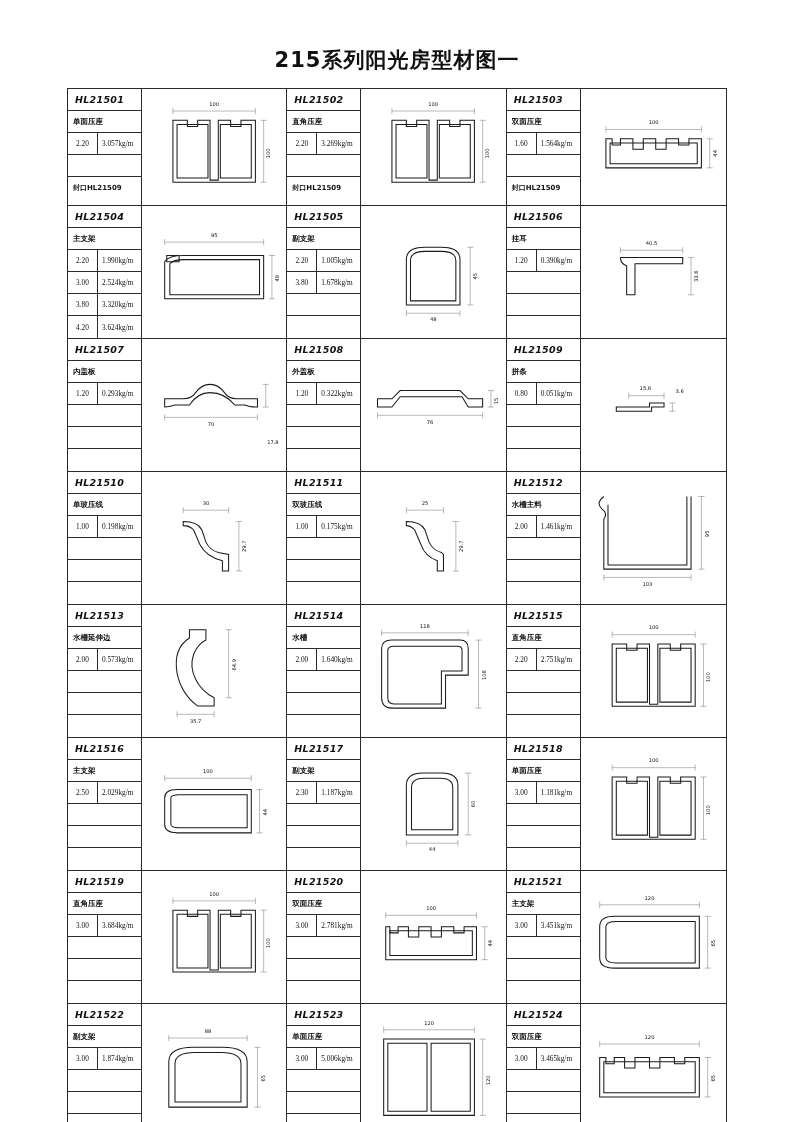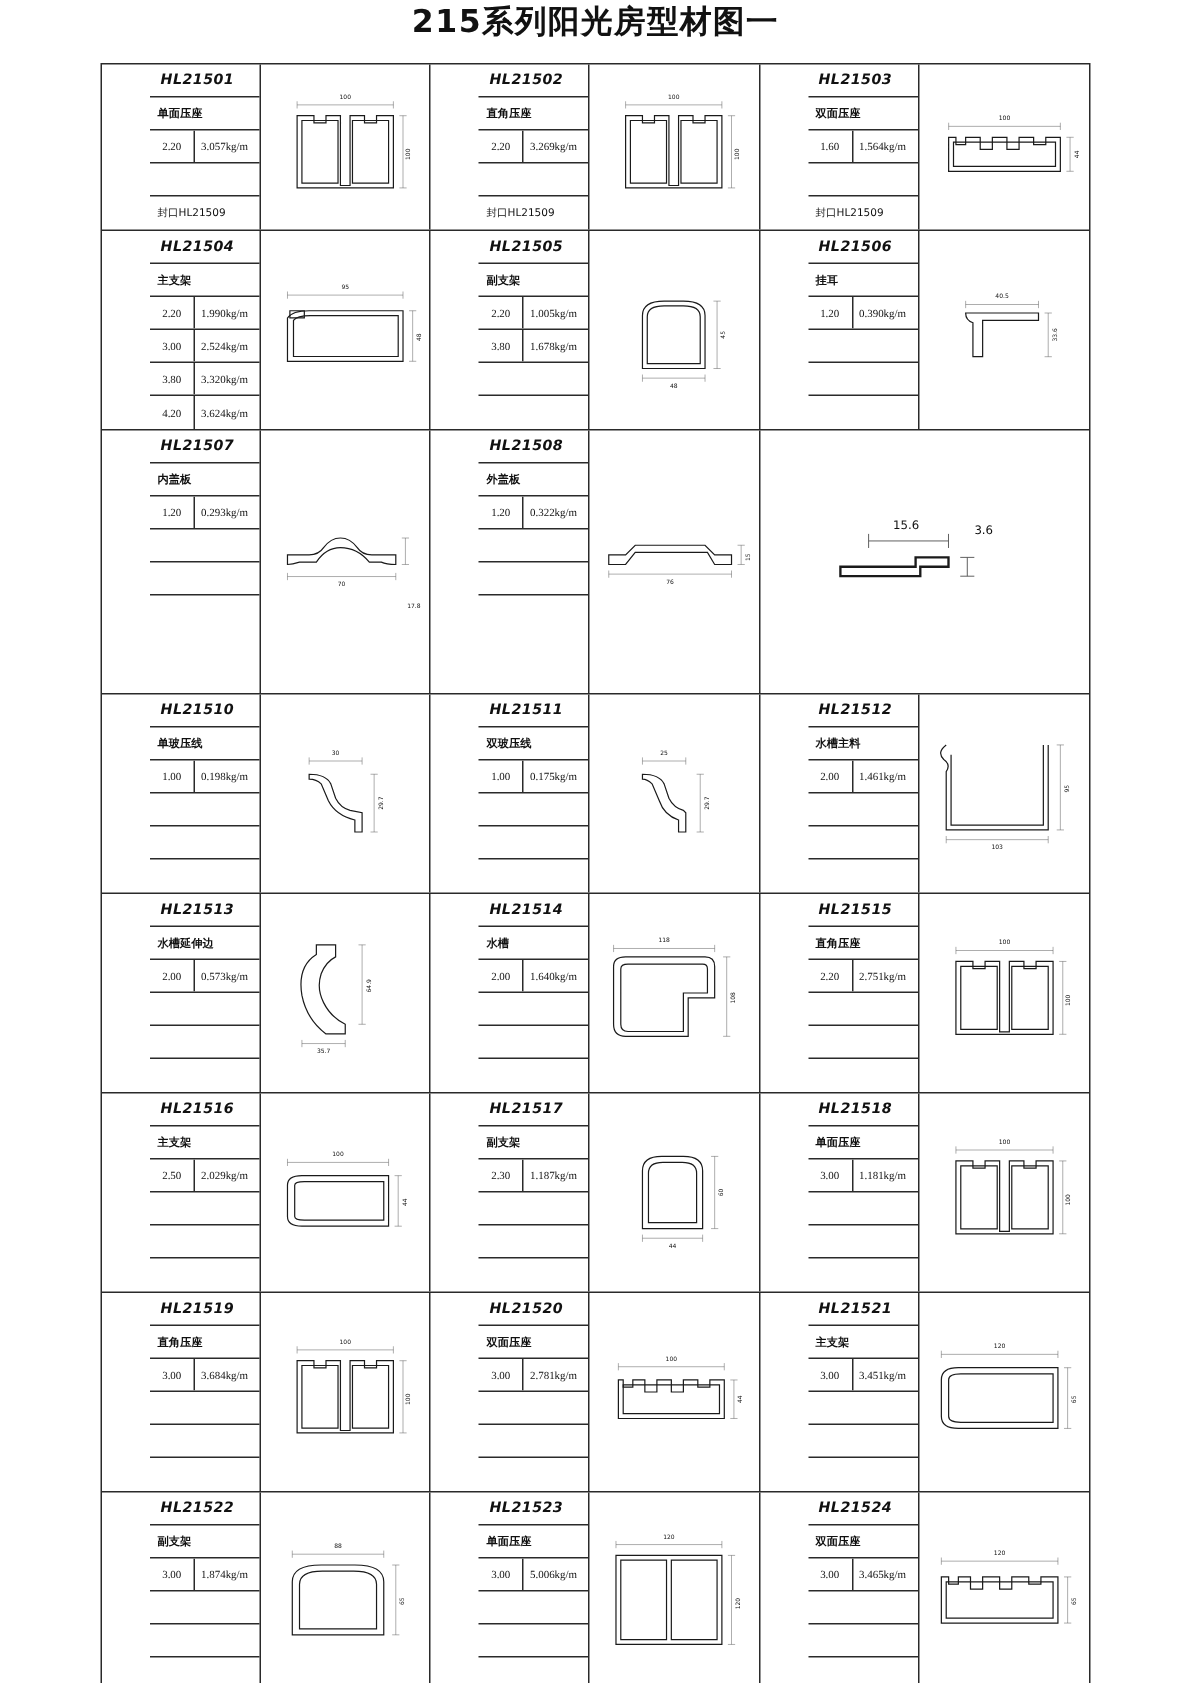--- a/index.html
+++ b/index.html
@@ -9,20 +9,21 @@
     font-family:"DejaVu Sans","Liberation Sans",sans-serif;
     color:#111;
     position:relative;
     overflow:hidden;
   }
   #title{
     text-align:center;
     font-size:21px;
     font-weight:bold;
     letter-spacing:1px;
+    padding-top:46px;
     padding-bottom:14px;
     font-family:"DejaVu Sans","Liberation Sans",sans-serif;
   }
   #grid{
     margin:0 auto;
     width:660px;
     border:1.4px solid #2a2a2a;
     box-sizing:border-box;
   }
   .row{
@@ -38,42 +39,41 @@
     position:relative;
   }
   .cell:last-child{border-right:none;}
   .info{
     width:74px;
     box-sizing:border-box;
     border-right:1px solid #2a2a2a;
     display:flex;
     flex-direction:column;
     flex:none;
-    margin-left:32px;
   }
   .ln{
     box-sizing:border-box;
     border-bottom:1px solid #2a2a2a;
     height:22px;
     display:flex;
     align-items:center;
     font-size:7.5px;
     overflow:hidden;
     white-space:nowrap;
   }
   .ln:last-child{border-bottom:none;}
   .ln .code{
     font-weight:bold;
     font-style:italic;
     font-size:9.5px;
     padding-left:7px;
     letter-spacing:.3px;
   }
   .ln .desc{padding-left:5px;font-size:7.5px;font-weight:bold;}
-  .ln .note{padding-left:5px;font-size:7px;}
+  .ln .note{padding-left:5px;font-size:7px;font-weight:bold;}
   .ln.spec{padding:0;}
   .ln.spec .t{
     width:30px;
     box-sizing:border-box;
     border-right:1px solid #2a2a2a;
     height:100%;
     display:flex;align-items:center;justify-content:center;
     font-size:7.3px;
     font-family:Liberation Serif, serif;
   }
@@ -369,20 +369,35 @@
             <line class="thin" x1="118" y1="63" x2="118" y2="69"></line>
           <text class="dim" x="67" y="74" text-anchor="middle">76</text>
           <line class="thin" x1="126" y1="42" x2="126" y2="58"></line>
           <line class="thin" x1="123" y1="42" x2="129" y2="42"></line>
             <line class="thin" x1="123" y1="58" x2="129" y2="58"></line>
           <text class="dim" x="133" y="52" text-anchor="middle" transform="rotate(-90 133 52)">15</text>
         </svg>
       </div>
     </div>
     <div class="cell">
+      <div class="info">
+        <div class="ln">
+            <span class="code">HL21509</span>
+          </div>
+        <div class="ln">
+            <span class="desc">拼条</span>
+          </div>
+        <div class="ln spec">
+            <span class="t">0.80</span>
+            <span class="w">0.051kg/m</span>
+          </div>
+        <div class="ln"></div>
+        <div class="ln"></div>
+        <div class="ln"></div>
+      </div>
       <div class="draw">
         <svg viewBox="0 0 140 112" preserveAspectRatio="xMidYMid meet">
           <text class="dim" x="62" y="42" text-anchor="middle">15.6</text>
           <line class="thin" x1="46" y1="47" x2="80" y2="47"></line>
           <line class="thin" x1="46" y1="44" x2="46" y2="50"></line>
             <line class="thin" x1="80" y1="44" x2="80" y2="50"></line>
           <path class="prof" d="M34 58 L66 58 L66 54 L80 54 L80 58 L68 58 L68 62 L34 62 Z"></path>
           <line class="thin" x1="88" y1="54" x2="88" y2="62"></line>
           <line class="thin" x1="85" y1="54" x2="91" y2="54"></line>
             <line class="thin" x1="85" y1="62" x2="91" y2="62"></line>

